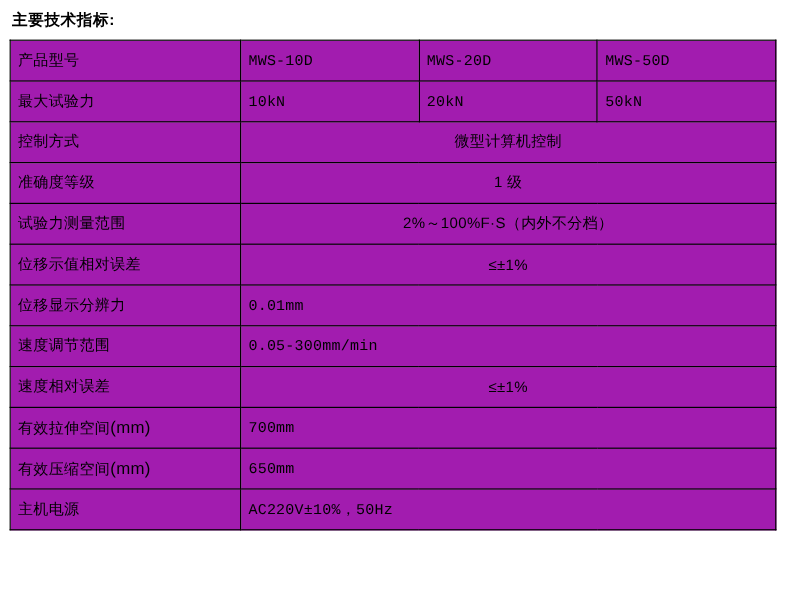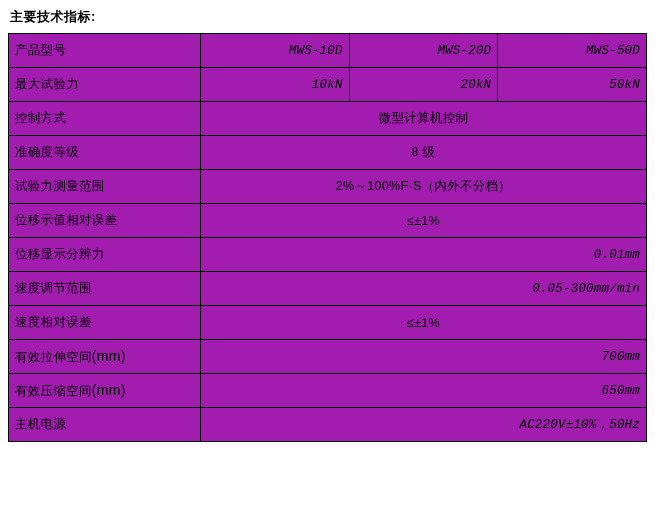--- a/index.html
+++ b/index.html
@@ -42,25 +42,24 @@
     vertical-align: middle;
     background: #a21caf;
   }
   td.label {
     width: 179px;
     text-align: left;
     padding-left: 10px;
     letter-spacing: 0.3px;
   }
   td.val {
-    text-align: right;
+    text-align: left;
     font-family: "Liberation Mono", monospace;
     font-size: 12px;
     letter-spacing: 0.2px;
-    font-style: italic;
   }
   td.val-cjk {
     text-align: center;
     font-family: "Liberation Sans", sans-serif;
     font-size: 12.5px;
     letter-spacing: 0.3px;
     margin-left: 44px;
   }
   .unit {
     font-size: 14px;
@@ -90,21 +89,21 @@
         <td class="val">50kN</td>
       </tr>
 
       <tr>
         <td class="label">控制方式</td>
         <td class="val-cjk" colspan="3">微型计算机控制</td>
       </tr>
 
       <tr>
         <td class="label">准确度等级</td>
-        <td class="val-cjk" colspan="3">8 级</td>
+        <td class="val-cjk" colspan="3">1 级</td>
       </tr>
 
       <tr>
         <td class="label">试验力测量范围</td>
         <td class="val-cjk" colspan="3">2%～100%F·S（内外不分档）</td>
       </tr>
 
 
       <tr>
         <td class="label">位移示值相对误差</td>

